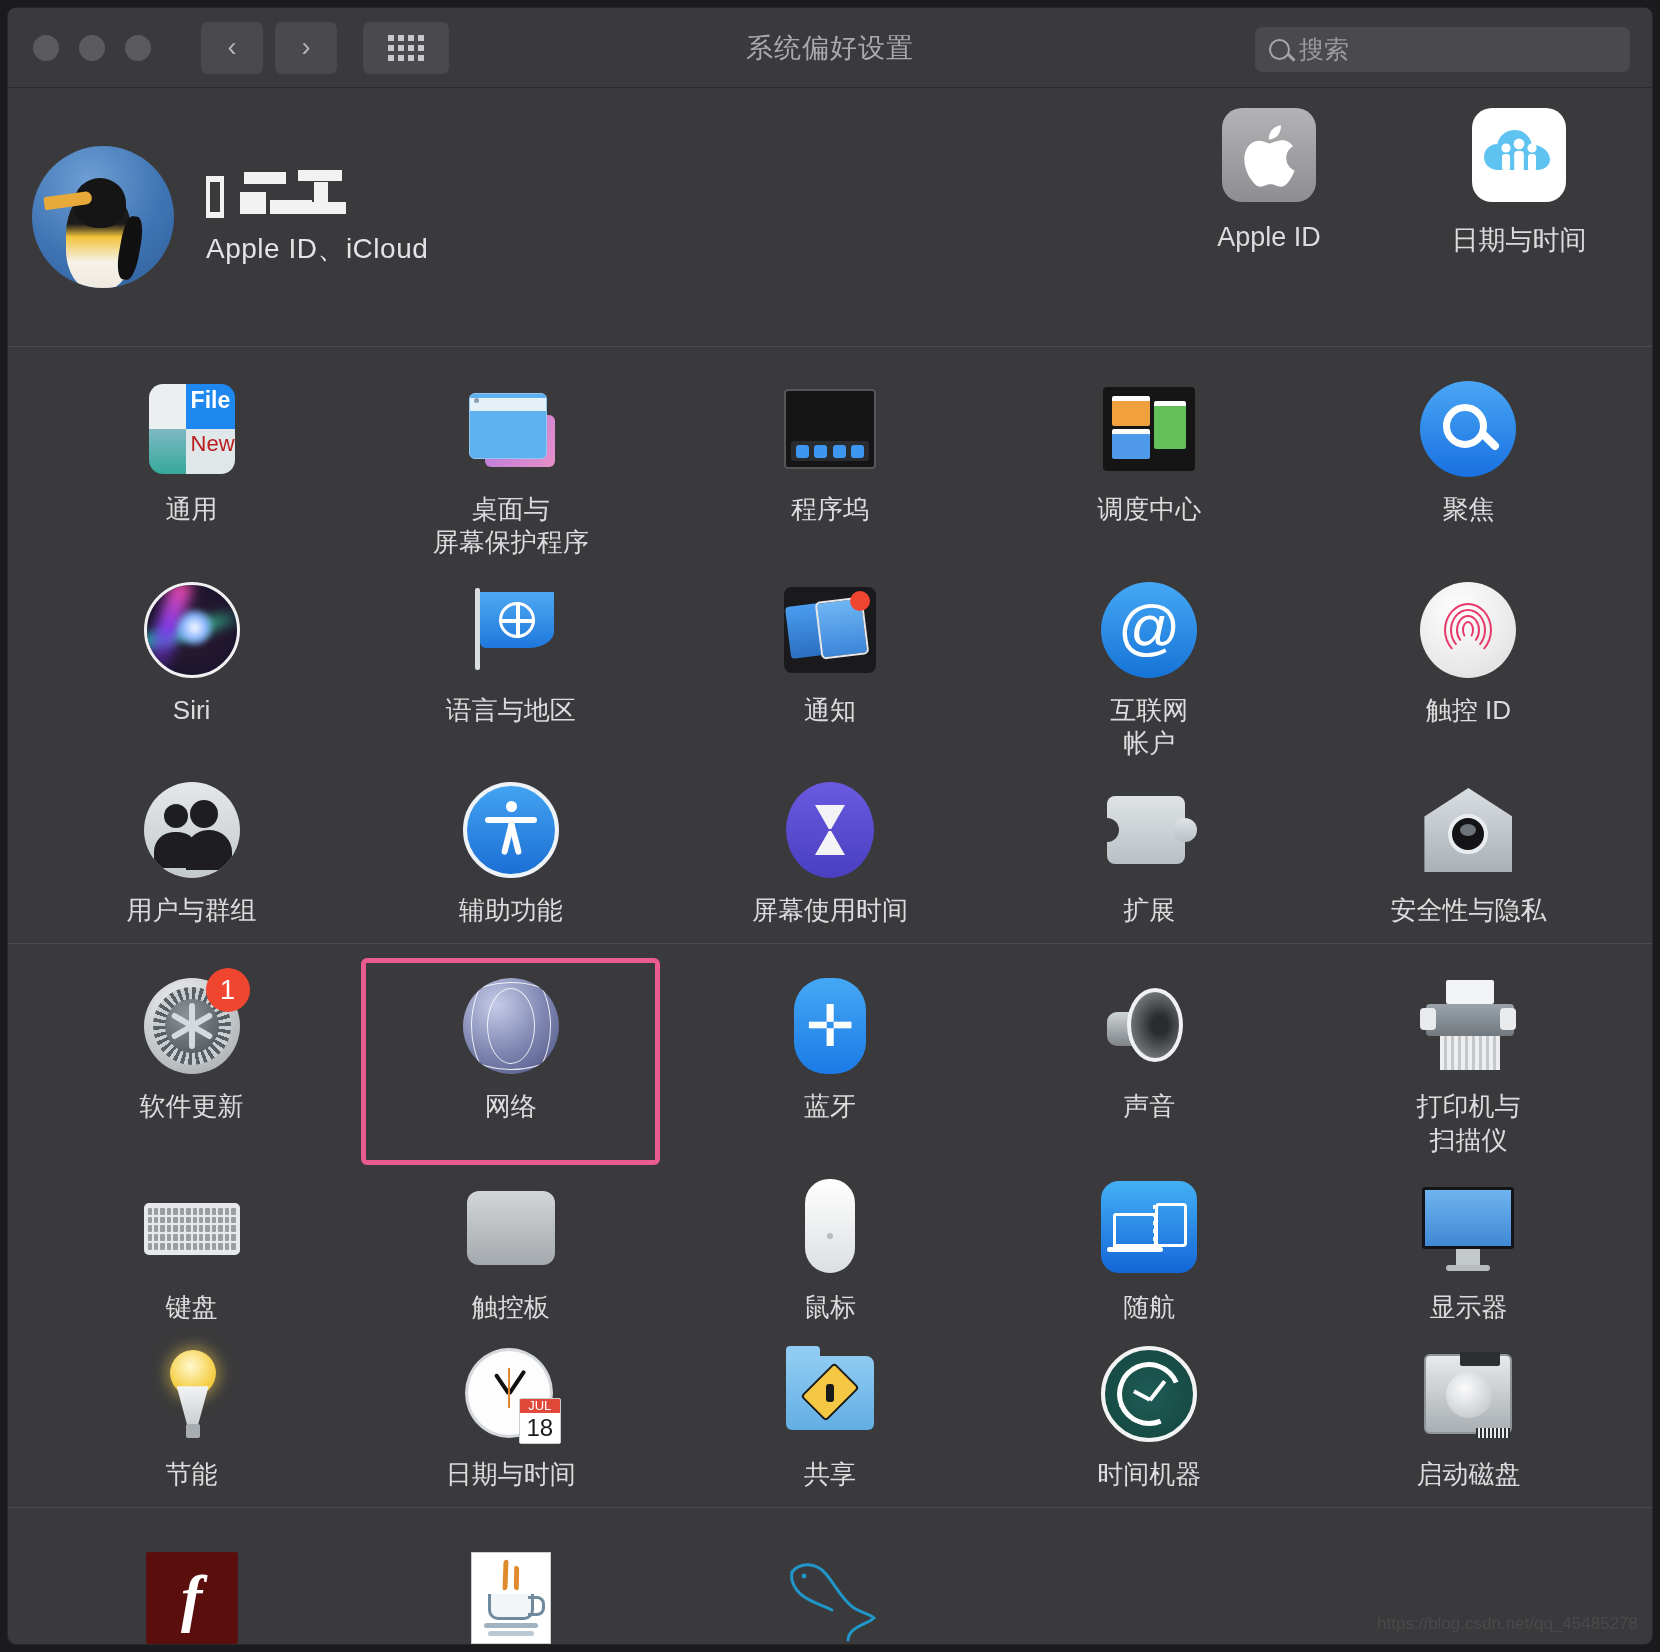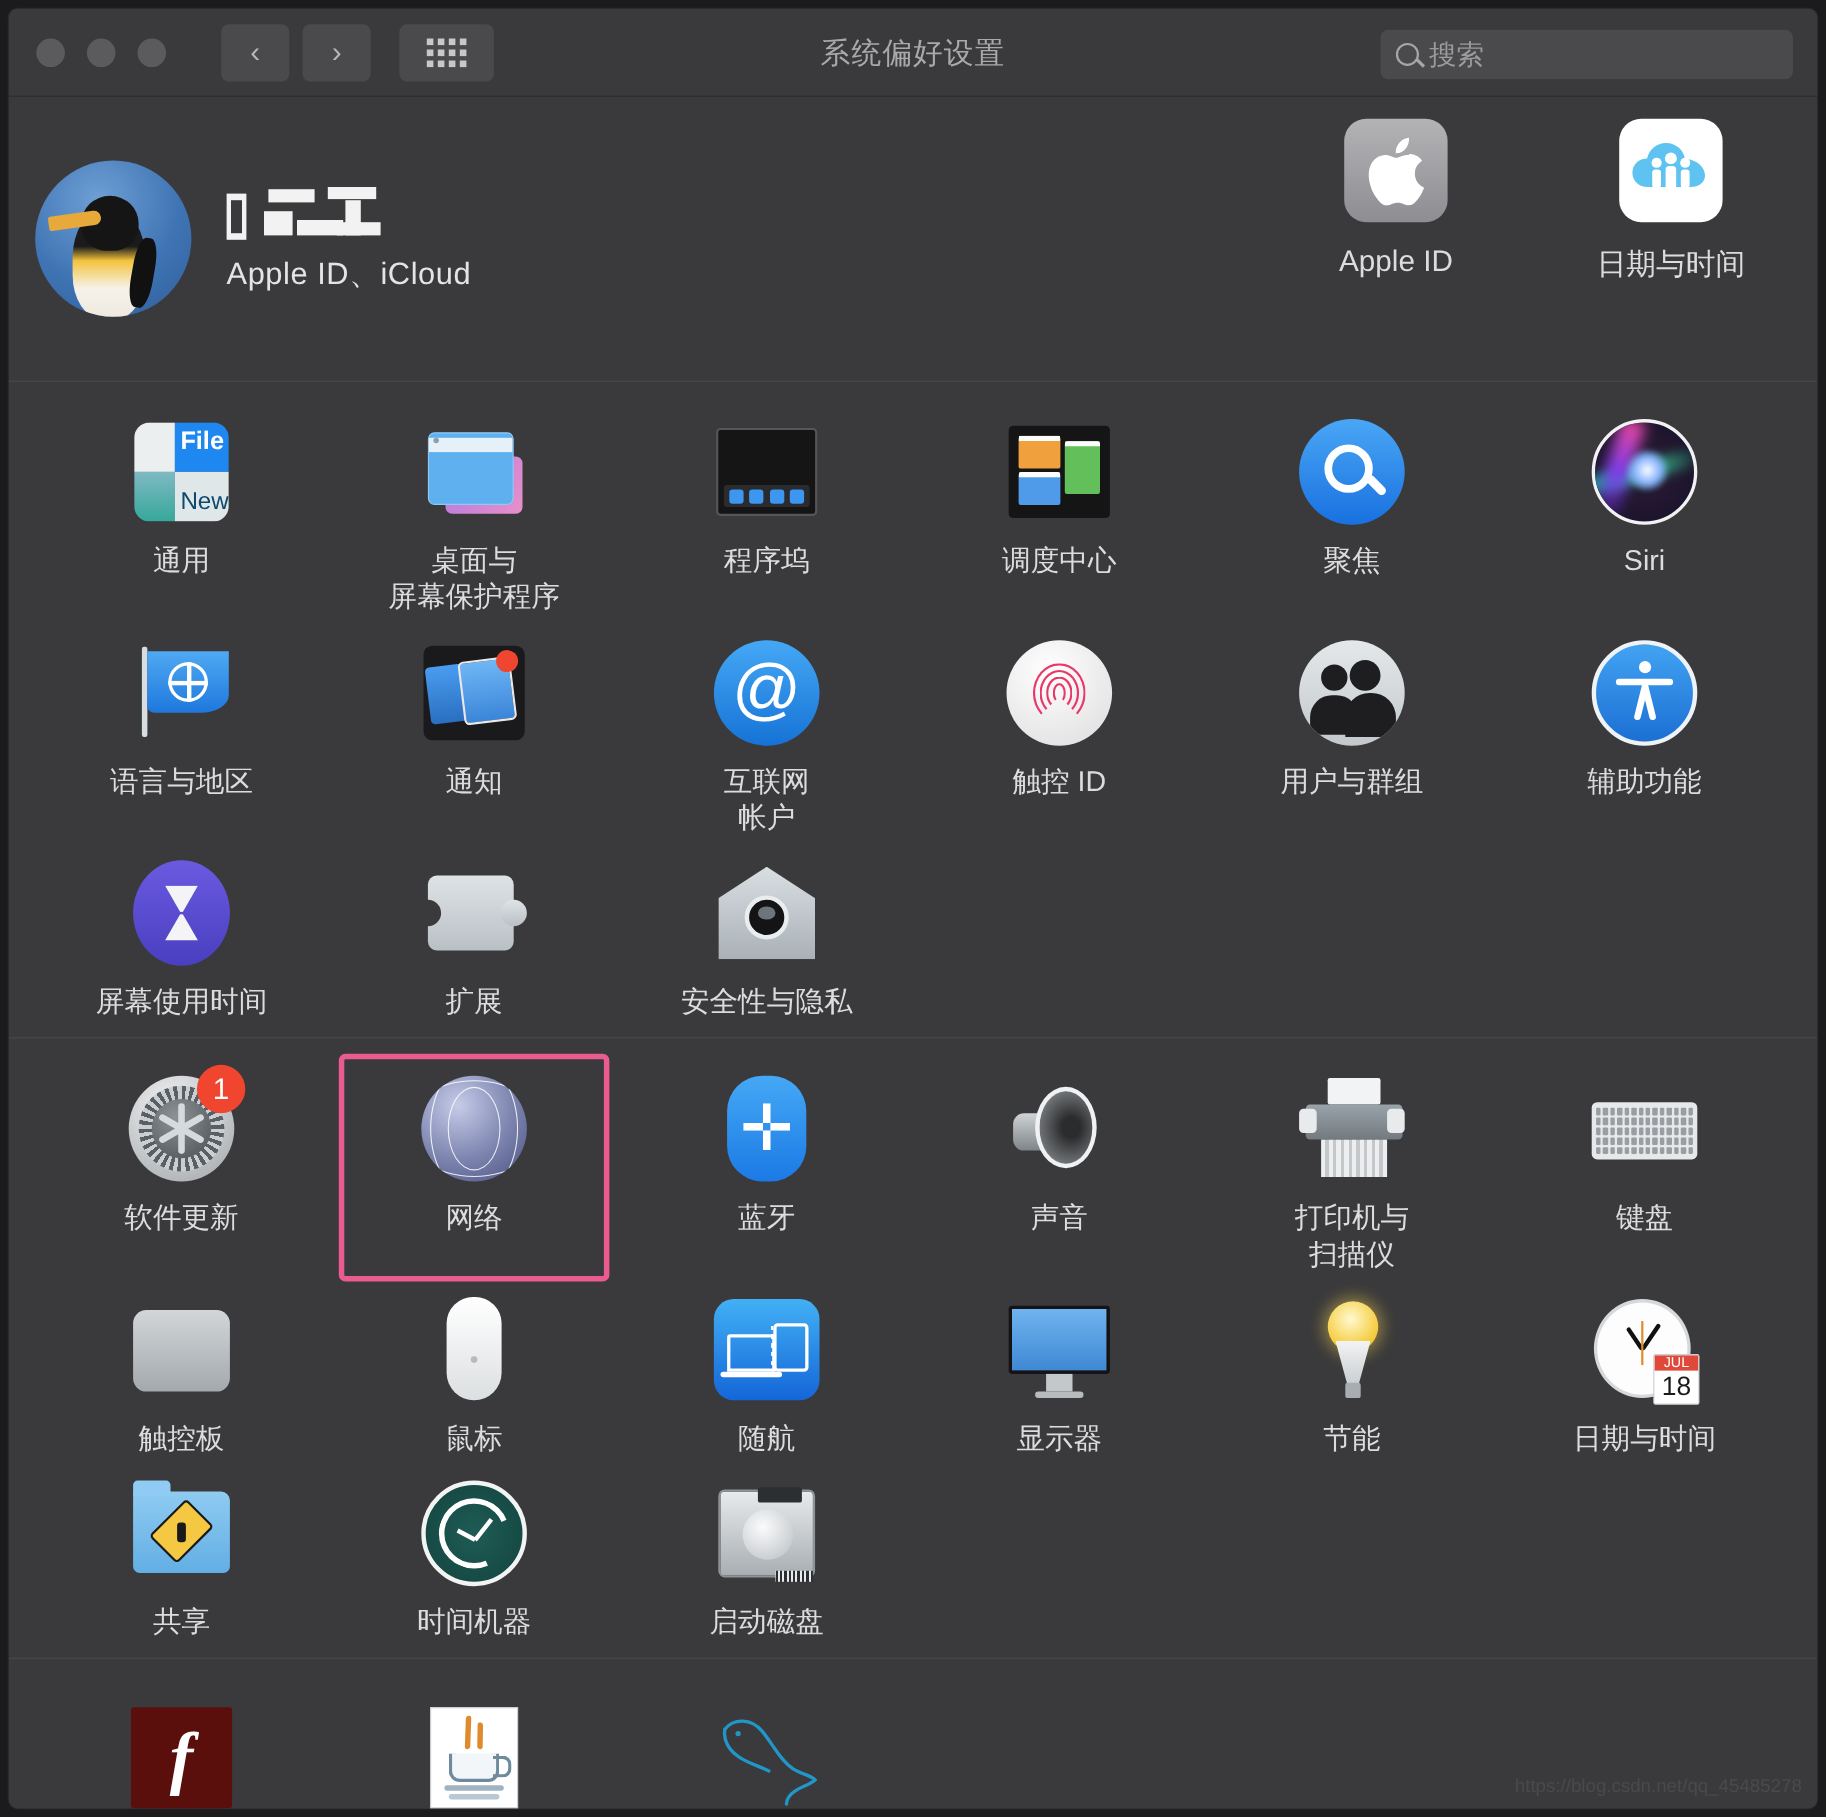--- a/index.html
+++ b/index.html
@@ -88,21 +88,21 @@
   .aid-sub { font-size: 28px; color: #e4e4e6; margin-top: 12px; letter-spacing: .5px; }
 
   .aid-right { position: absolute; right: 38px; top: 20px; display: flex; gap: 60px; }
   .aid-item { width: 190px; text-align: center; }
   .aid-icon { width: 94px; height: 94px; margin: 0 auto; border-radius: 20px; position: relative; }
   .ico-appleid { background: linear-gradient(180deg,#b3b3b6 0%, #8e8e92 100%); display:flex; align-items:center; justify-content:center; }
   .ico-family { background: #ffffff; display:flex; align-items:center; justify-content:center; }
   .aid-label { margin-top: 20px; font-size: 27px; color: #dcdcde; }
 
   
-  .grid { display: grid; grid-template-columns: repeat(6, 1fr); padding: 18px 24px 10px; }
+  .grid { display: grid; grid-template-columns: repeat(5, 1fr); padding: 18px 24px 10px; }
   .cell {
     display: flex; flex-direction: column; align-items: center;
     padding: 16px 4px 6px;
     position: relative;
   }
   .cell.highlight::before {
     content: "";
     position: absolute; left: 10px; top: -4px; right: 10px; bottom: -2px;
     border: 5px solid #ea5b90; border-radius: 6px;
   }
@@ -116,21 +116,21 @@
     font-size: 27px; display: flex; align-items: center; justify-content: center;
   }
 
   
   .ic-general { display: grid; grid-template-columns: 1fr 1fr; grid-template-rows: 1fr 1fr; border-radius: 14px; overflow: hidden; width: 86px; height: 90px; margin: 3px auto 0; }
   .ic-general .q1 { background: #eceff0; }
   .ic-general .q2 { background: #1e87f0; }
   .ic-general .q3 { background: linear-gradient(180deg,#7fb9c4,#36a89a); }
   .ic-general .q4 { background: #dfe7e9; }
   .gl-file { color: #fff; font-size: 23px; padding: 3px 0 0 5px; font-weight: bold; }
-  .gl-txt { color: #0c4a6e; font-size: 22px; padding: 14px 0 0 5px; }
+  .gl-txt { color: #b91c1c; font-size: 22px; padding: 2px 0 0 5px; }
 
   .ic-desktop { position: relative; width: 100%; height: 100%; }
   .ds-back { position: absolute; left: 22px; top: 34px; width: 70px; height: 52px; border-radius: 6px; background: linear-gradient(120deg,#b27ae0,#e88fc9); }
   .ds-front { position: absolute; left: 6px; top: 12px; width: 78px; height: 66px; border-radius: 6px; background: #5fb0ef; border: 1px solid #8fc8f5; overflow: hidden; }
   .ds-bar { height: 13px; background: #e6f0f8; }
   .ds-bar::before{content:"";display:block;width:5px;height:5px;border-radius:50%;background:#8aa0ae;margin:4px 0 0 4px;}
 
   .ic-dock { width: 92px; height: 80px; margin: 8px auto 0; background:#151516; border:2px solid #55565a; border-radius:4px; position:relative; }
   .ic-dock .tray { position:absolute; left:5px; right:5px; bottom:6px; height:20px; background:#2a2b2e; border-radius:3px; display:flex; align-items:center; justify-content:space-evenly; }
   .ic-dock .tray i { width:13px; height:13px; background:#3d96ef; border-radius:3px; display:block; }

